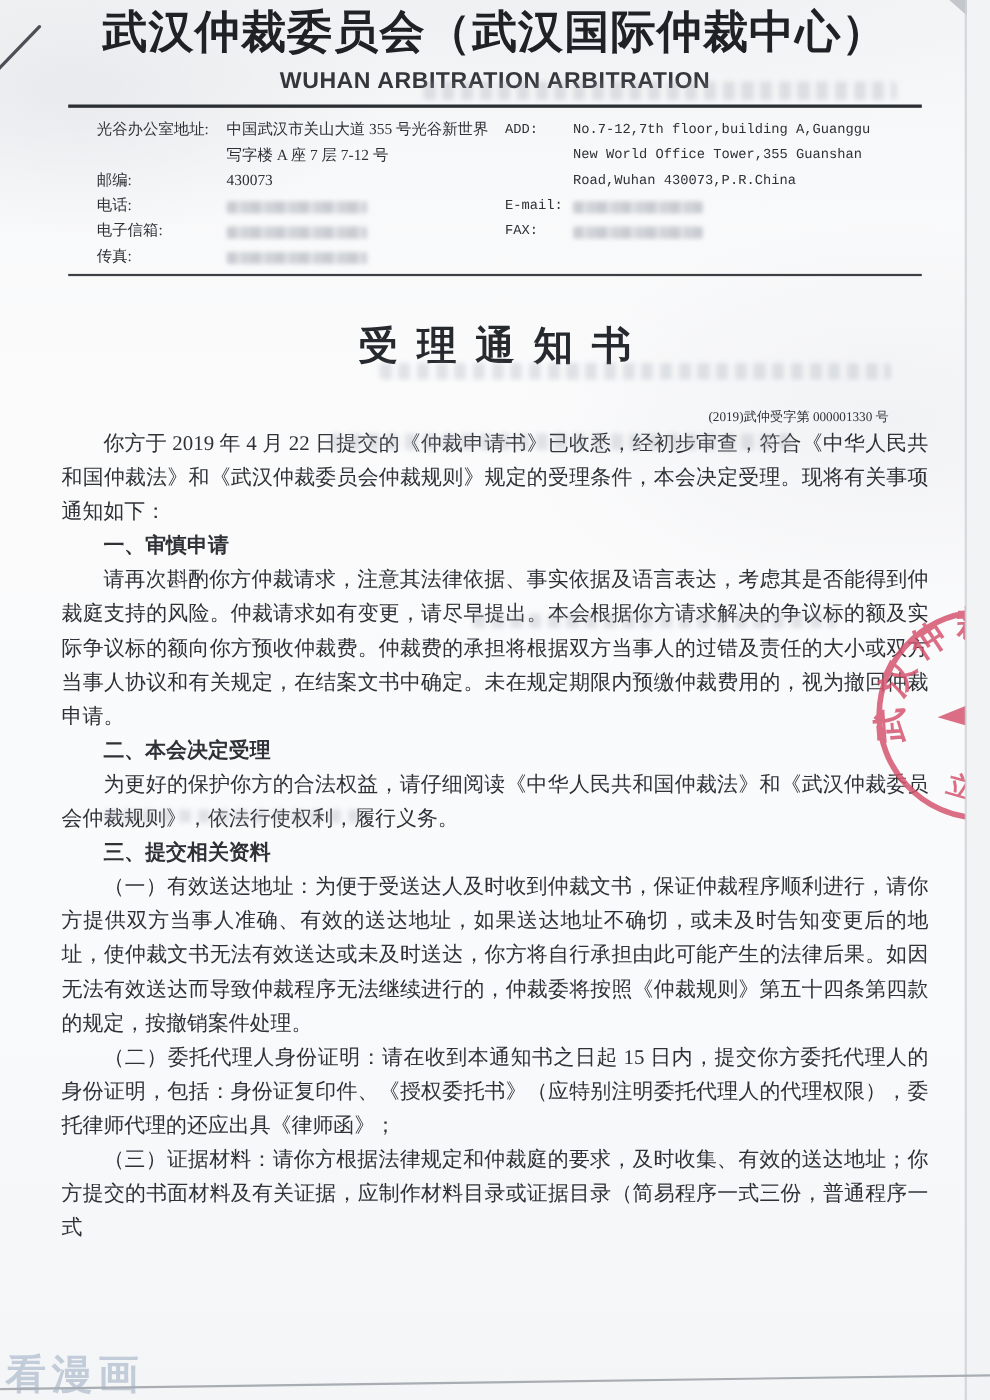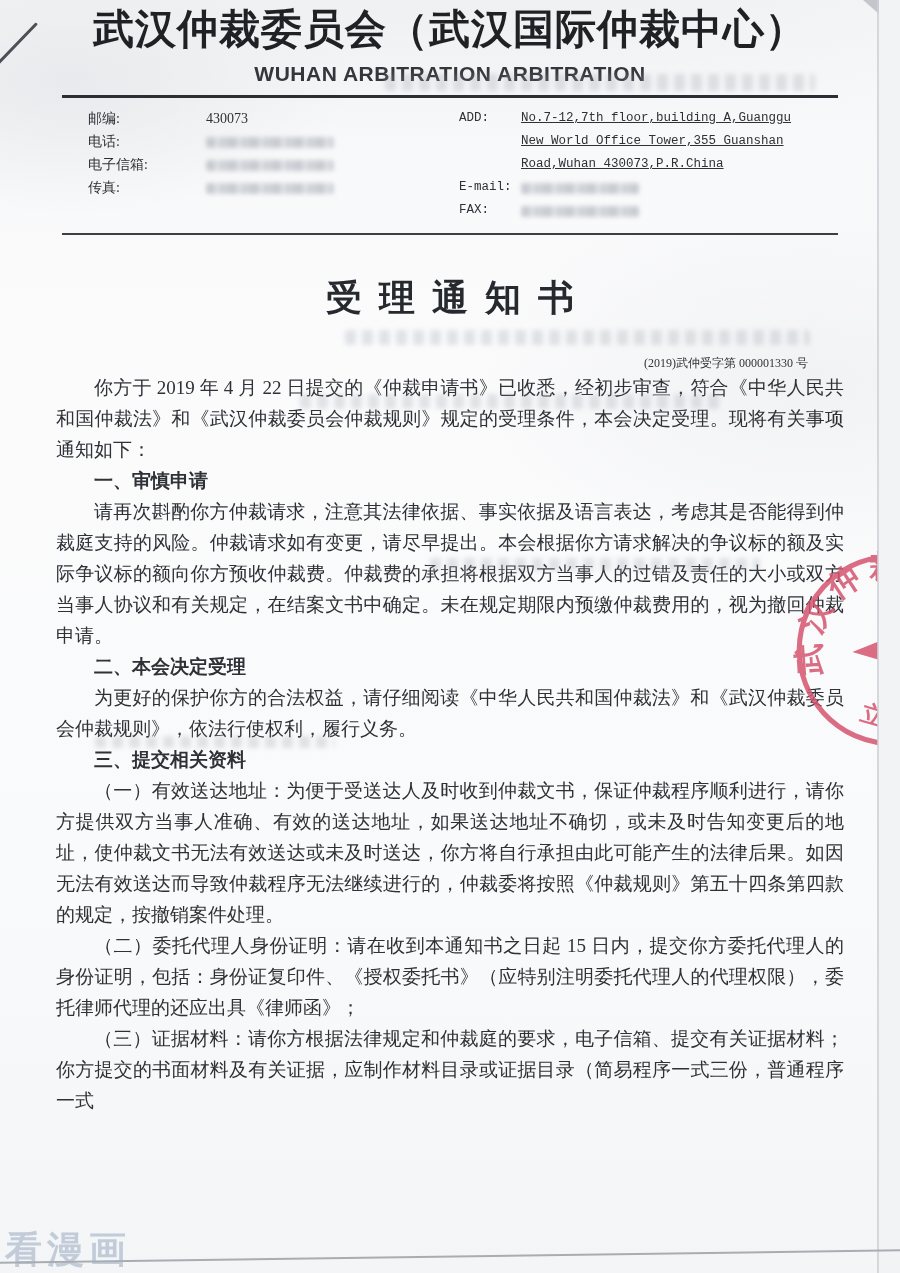--- a/index.html
+++ b/index.html
@@ -30,21 +30,21 @@
   
   .contacts{display:flex;margin:9px 62px 0 62px;min-height:122px;}
   .c-col{display:flex;flex-direction:column;}
   .c-col.left{width:395px;padding-left:26px;box-sizing:border-box;}
   .c-col.right{flex:1;padding-left:2px;}
   .c-row{display:flex;line-height:23px;font-size:14px;}
   .c-col.left .c-label{width:118px;flex:none;}
   .c-col.left .c-value{width:242px;}
   .c-col.right .c-row{font-family:"Liberation Mono", monospace;font-size:12.5px;}
   .c-col.right .c-label{width:62px;flex:none;}
-  .c-col.right .c-value{width:300px;text-decoration:underline;}
+  .c-col.right .c-value{width:300px;}
   .redacted{align-self:center;height:11px;width:128px;border-radius:2px;margin-top:2px;
             background:repeating-linear-gradient(90deg,#b9bec5 0 9px, #d8dbdf 9px 13px, #c3c7cd 13px 22px);
             filter:blur(2px);opacity:.75;}
   .c-col.right .redacted{width:118px;}
   
   .doc{padding:0 56px;}
   .doc-title{margin:40px 0 0 0;text-align:center;font-size:36px;line-height:46px;
              font-weight:600;letter-spacing:17px;text-indent:17px;color:#26292e;}
   .case-no{margin:34px 36px 0 0;text-align:right;font-size:12px;color:#2e3136;}
   .addressee{margin:14px 0 0 0;font-size:19px;line-height:31px;}
@@ -84,20 +84,24 @@
   <header class="letterhead">
     <h1 class="org-cn">武汉仲裁委员会（武汉国际仲裁中心）</h1>
     <div class="org-en">WUHAN ARBITRATION ARBITRATION</div>
   </header>
 
   <div class="rule-top"></div>
 
   <section class="contacts">
     <div class="c-col left" id="contact-left">
         <div class="c-row">
+          <span class="c-label">光谷办公室地址:</span>
+          <span class="c-value">中国武汉市关山大道 355 号光谷新世界写字楼 A 座 7 层 7-12 号</span>
+        </div>
+        <div class="c-row">
           <span class="c-label">邮编:</span>
           <span class="c-value">430073</span>
         </div>
         <div class="c-row">
           <span class="c-label">电话:</span>
           <span class="redacted"></span>
         </div>
         <div class="c-row">
           <span class="c-label">电子信箱:</span>
           <span class="redacted"></span>
@@ -130,21 +134,21 @@
     <div class="case-no">(2019)武仲受字第 000001330 号</div>
     <div id="doc-paragraphs">
         <p class="body-text">你方于 2019 年 4 月 22 日提交的《仲裁申请书》已收悉，经初步审查，符合《中华人民共和国仲裁法》和《武汉仲裁委员会仲裁规则》规定的受理条件，本会决定受理。现将有关事项通知如下：</p>
         <p class="sec-head">一、审慎申请</p>
         <p class="body-text">请再次斟酌你方仲裁请求，注意其法律依据、事实依据及语言表达，考虑其是否能得到仲裁庭支持的风险。仲裁请求如有变更，请尽早提出。本会根据你方请求解决的争议标的额及实际争议标的额向你方预收仲裁费。仲裁费的承担将根据双方当事人的过错及责任的大小或双方当事人协议和有关规定，在结案文书中确定。未在规定期限内预缴仲裁费用的，视为撤回仲裁申请。</p>
         <p class="sec-head">二、本会决定受理</p>
         <p class="body-text">为更好的保护你方的合法权益，请仔细阅读《中华人民共和国仲裁法》和《武汉仲裁委员会仲裁规则》，依法行使权利，履行义务。</p>
         <p class="sec-head">三、提交相关资料</p>
         <p class="body-text">（一）有效送达地址：为便于受送达人及时收到仲裁文书，保证仲裁程序顺利进行，请你方提供双方当事人准确、有效的送达地址，如果送达地址不确切，或未及时告知变更后的地址，使仲裁文书无法有效送达或未及时送达，你方将自行承担由此可能产生的法律后果。如因无法有效送达而导致仲裁程序无法继续进行的，仲裁委将按照《仲裁规则》第五十四条第四款的规定，按撤销案件处理。</p>
         <p class="body-text">（二）委托代理人身份证明：请在收到本通知书之日起 15 日内，提交你方委托代理人的身份证明，包括：身份证复印件、《授权委托书》（应特别注明委托代理人的代理权限），委托律师代理的还应出具《律师函》；</p>
-        <p class="body-text">（三）证据材料：请你方根据法律规定和仲裁庭的要求，电子信箱、提交有关证据材料；你方提交的书面材料及有关证据，应制作材料目录或证据目录（简易程序一式三份，普通程序一式</p>
+        <p class="body-text">（三）证据材料：请你方根据法律规定和仲裁庭的要求，及时收集、有效的送达地址；你方提交的书面材料及有关证据，应制作材料目录或证据目录（简易程序一式三份，普通程序一式</p>
       </div>
   </main>
 
   <div class="stamp-clip">
     <svg class="stamp" viewBox="0 0 212 212" style="color: rgb(213, 85, 111);">
       <circle class="st-ring" cx="106" cy="106" r="92"></circle>
       <defs>
         <path id="arcTop" d="M 34 106 A 72 72 0 0 1 178 106" fill="none"></path>
         <path id="arcBot" d="M 49 154 A 74 74 0 0 0 163 154" fill="none"></path>
       </defs>

